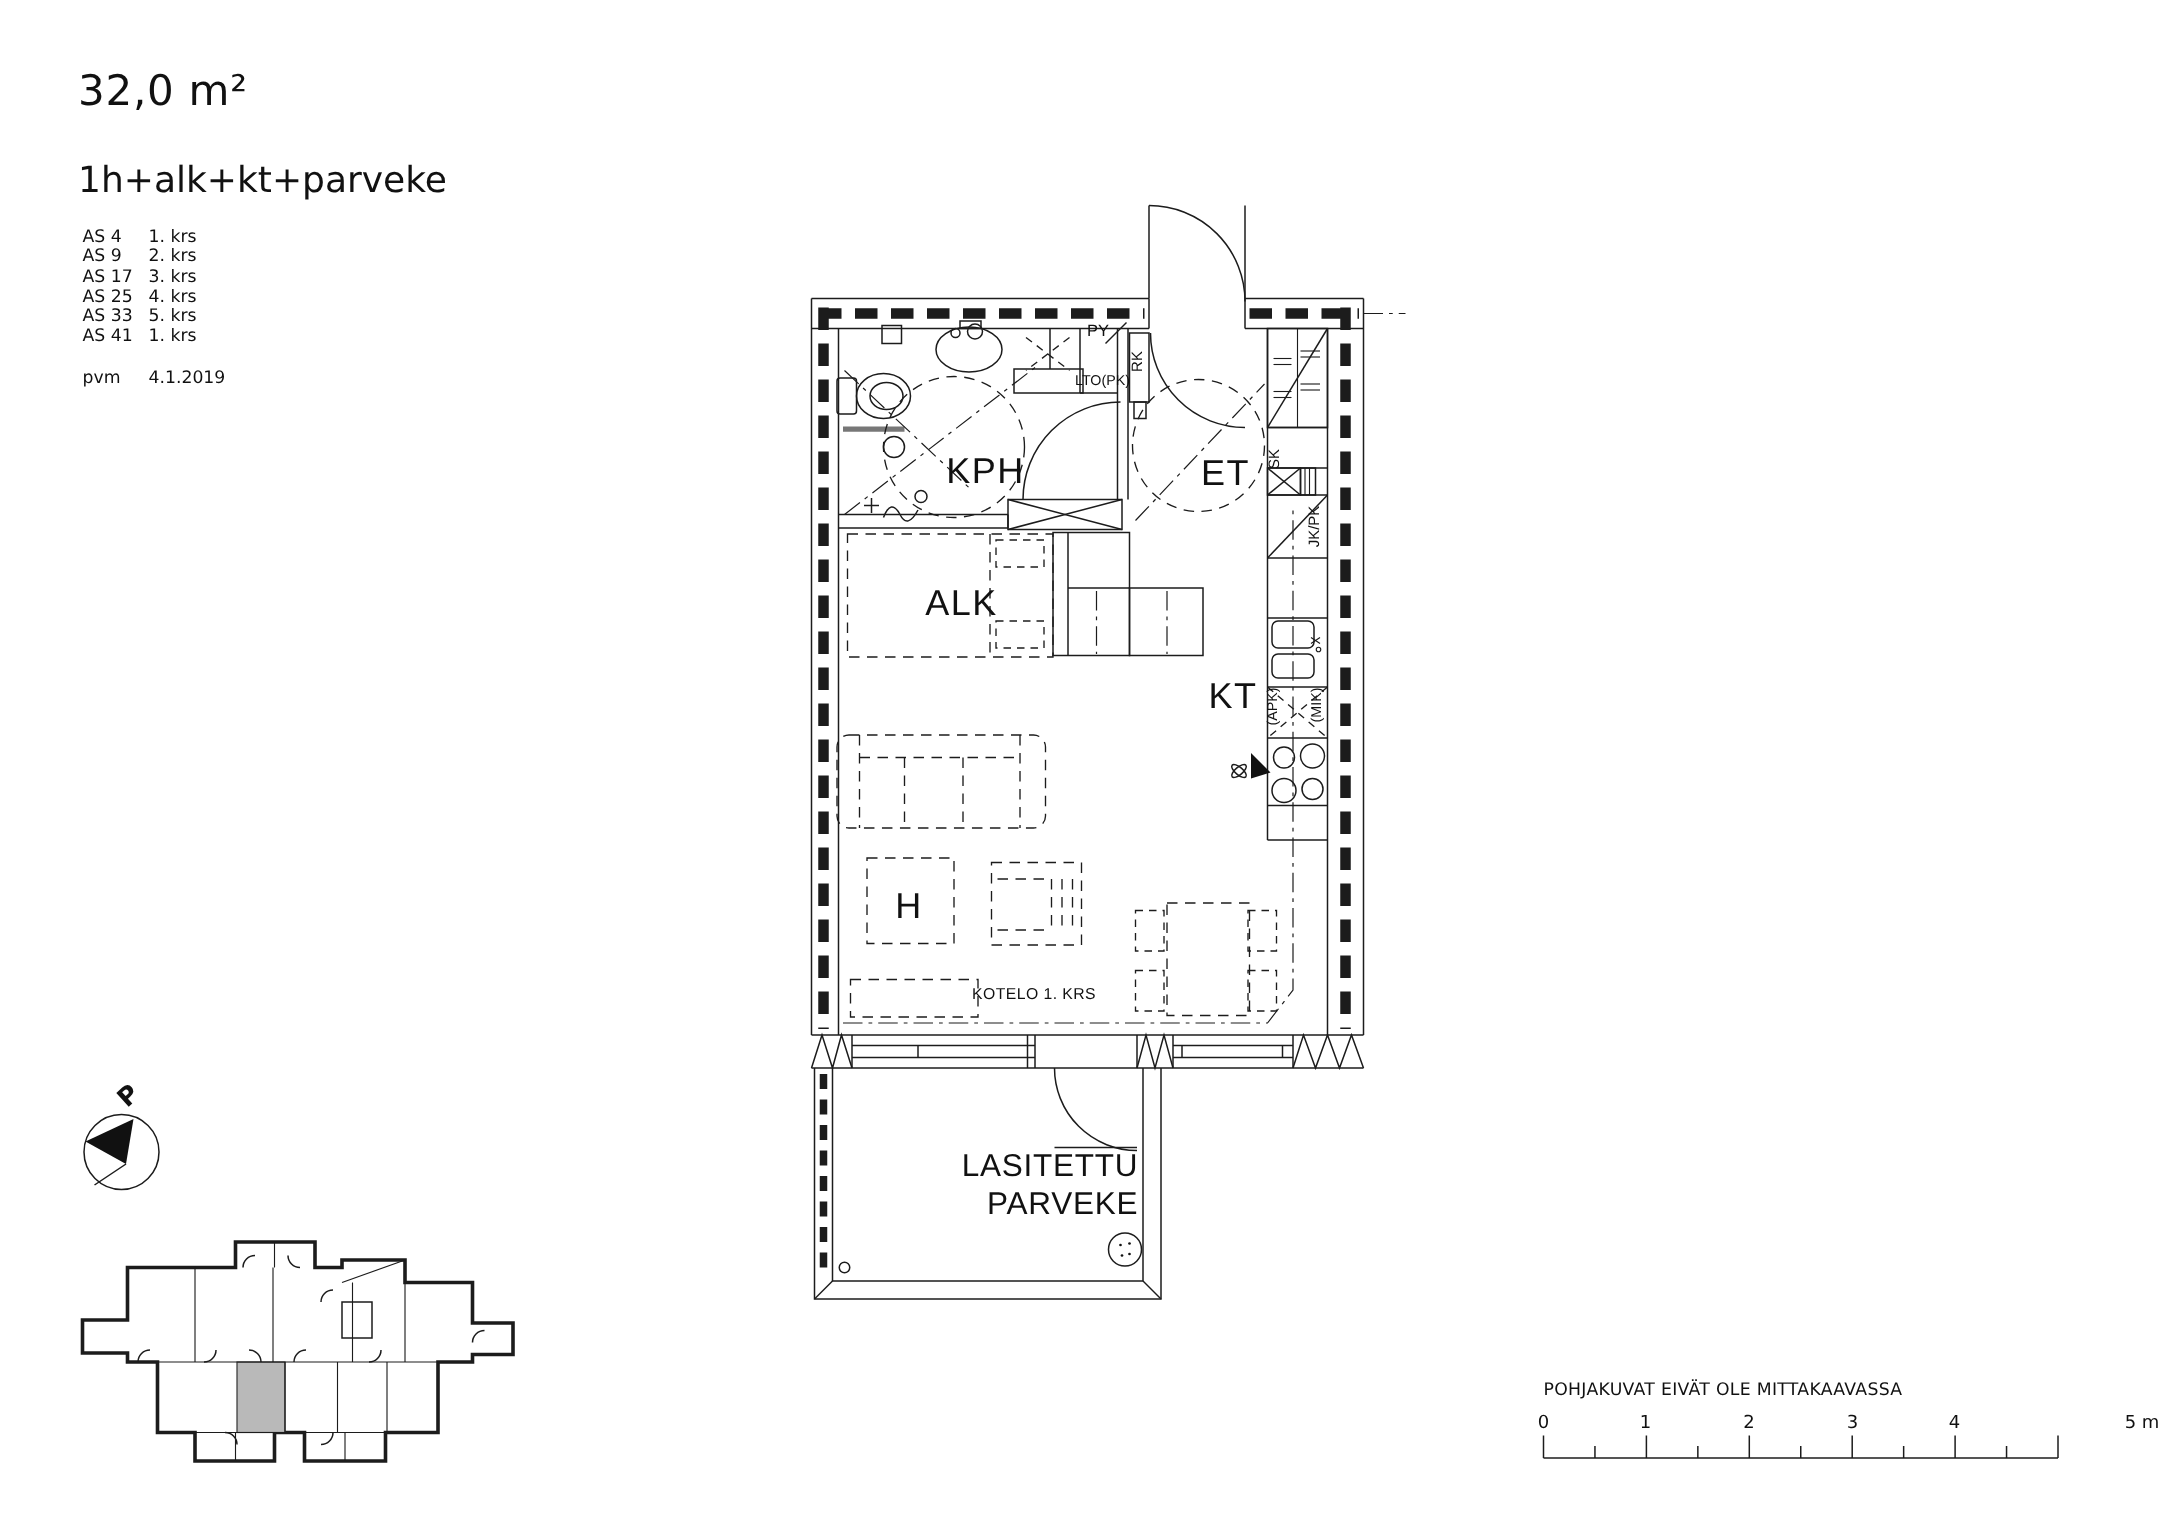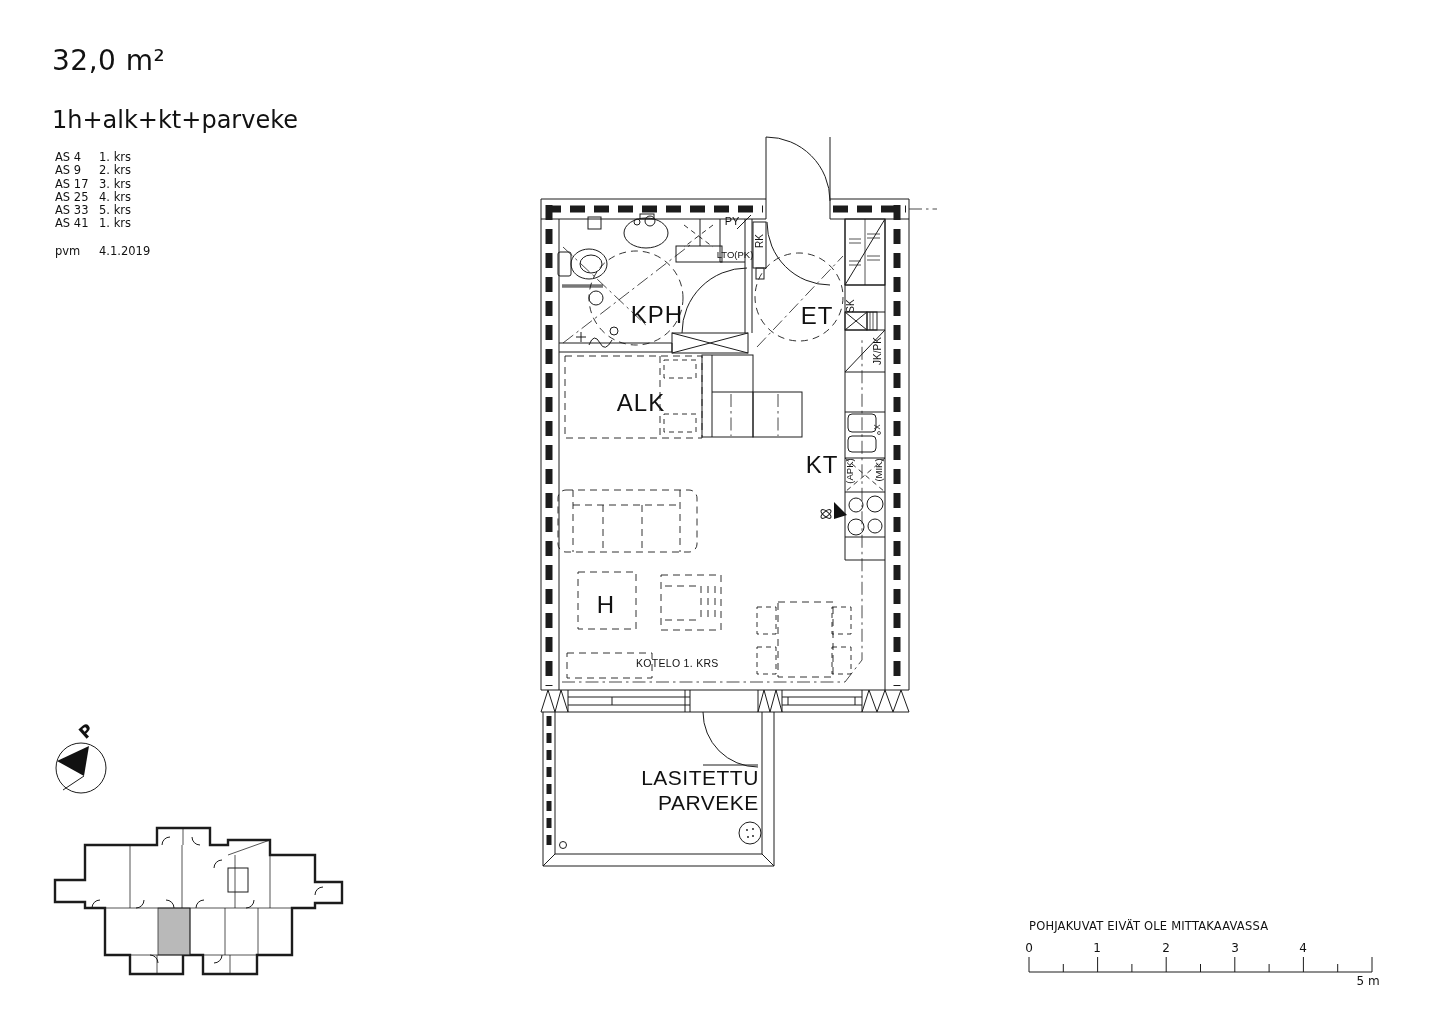--- a/index.html
+++ b/index.html
@@ -341,25 +341,25 @@
     <div>PARVEKE</div>
   </div>
 
   <div class="lbl small ctr" style="left:732px;top:221px;font-size:11px;">PY</div>
   <div class="lbl small ctr" style="left:699px;top:254px;font-size:9.5px;margin-left:36px;">LTO(PK)</div>
   <div class="lbl small vert" style="left:759px;top:241px;">RK</div>
   <div class="lbl small vert" style="left:850px;top:306px;">SK</div>
   <div class="lbl small vert" style="left:877px;top:351px;">JK/PK</div>
   <div class="lbl small vert" style="left:849px;top:471px;font-size:9.5px;">(APK)</div>
   <div class="lbl small vert" style="left:878px;top:470px;font-size:9.5px;">(MIK)</div>
-  <div class="lbl kotelo" style="left:588px;top:657px;padding-left:48px;">KOTELO 1. KRS</div>
+  <div class="lbl kotelo" style="left:600px;top:657px;padding-left:48px;">KOTELO 1. KRS</div>
 
   <div class="lbl north-p" style="left:86px;top:731px;">P</div>
 
   <div class="lbl footer-note">POHJAKUVAT EIVÄT OLE MITTAKAAVASSA</div>
   <div class="lbl tick" style="left:1029px;">0</div>
   <div class="lbl tick" style="left:1097px;">1</div>
   <div class="lbl tick" style="left:1166px;">2</div>
   <div class="lbl tick" style="left:1235px;">3</div>
   <div class="lbl tick" style="left:1303px;">4</div>
-  <div class="lbl tick" style="left:1368px;margin-top:33px;">5 m</div>
+  <div class="lbl tick" style="left:1428px;">5 m</div>
 
 </div>
 
 </body></html>

